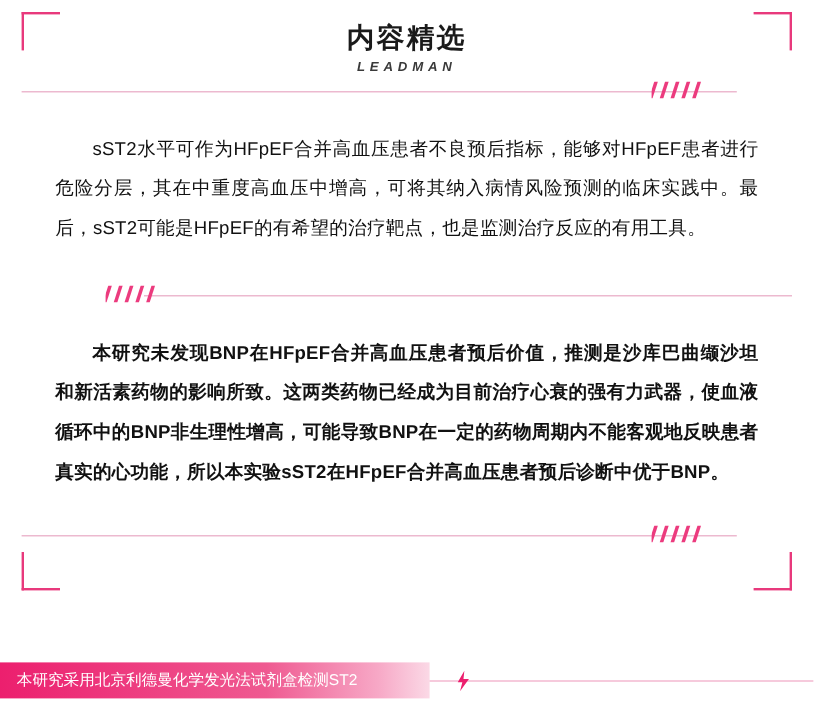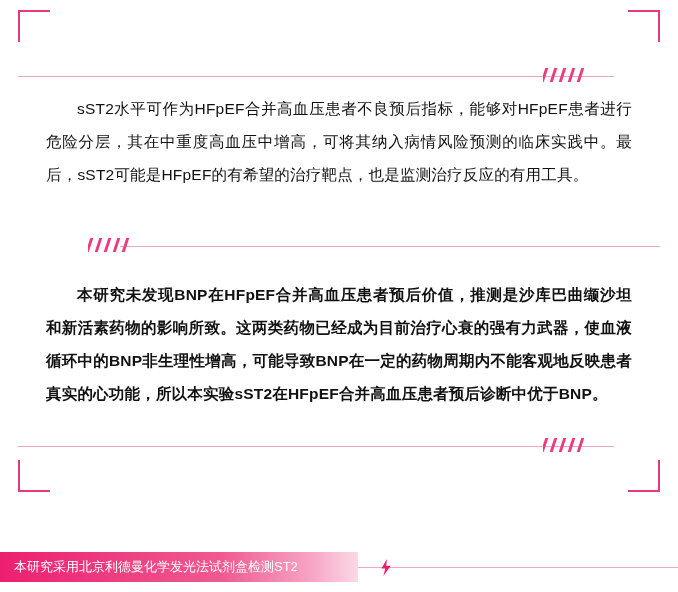--- a/index.html
+++ b/index.html
@@ -101,21 +101,21 @@
     position: absolute;
     left: 46px;
     width: 586px;
     font-size: 15.5px;
     line-height: 33px;
     color: #111111;
     text-align: justify;
     text-indent: 2em;
     letter-spacing: 0.2px;
   }
-  .para-1 { top: 92px; }
+  .para-1 { top: 108px; }
   .para-2 { top: 278px; font-weight: bold; }
 
   
   .footer {
     position: absolute;
     left: 0;
     bottom: 10px;
     width: 678px;
     height: 30px;
   }
@@ -166,20 +166,22 @@
 <body>
 
 <div class="frame">
   <div class="corner tl"></div>
   <div class="corner tr"></div>
   <div class="corner bl"></div>
   <div class="corner br"></div>
 </div>
 
 <div class="header">
+  <div class="header-title">内容精选</div>
+  <div class="header-sub">LEADMAN</div>
 </div>
 
 <div class="rule rule-1"></div>
 <div class="hatch hatch-1">
   <i></i>
     <i></i>
     <i></i>
     <i></i>
     <i></i>
 </div>

